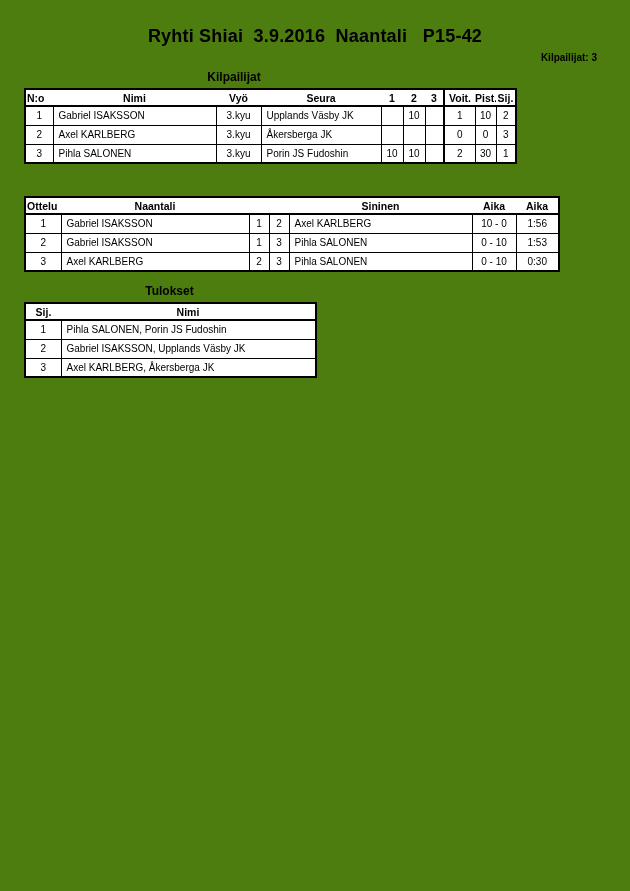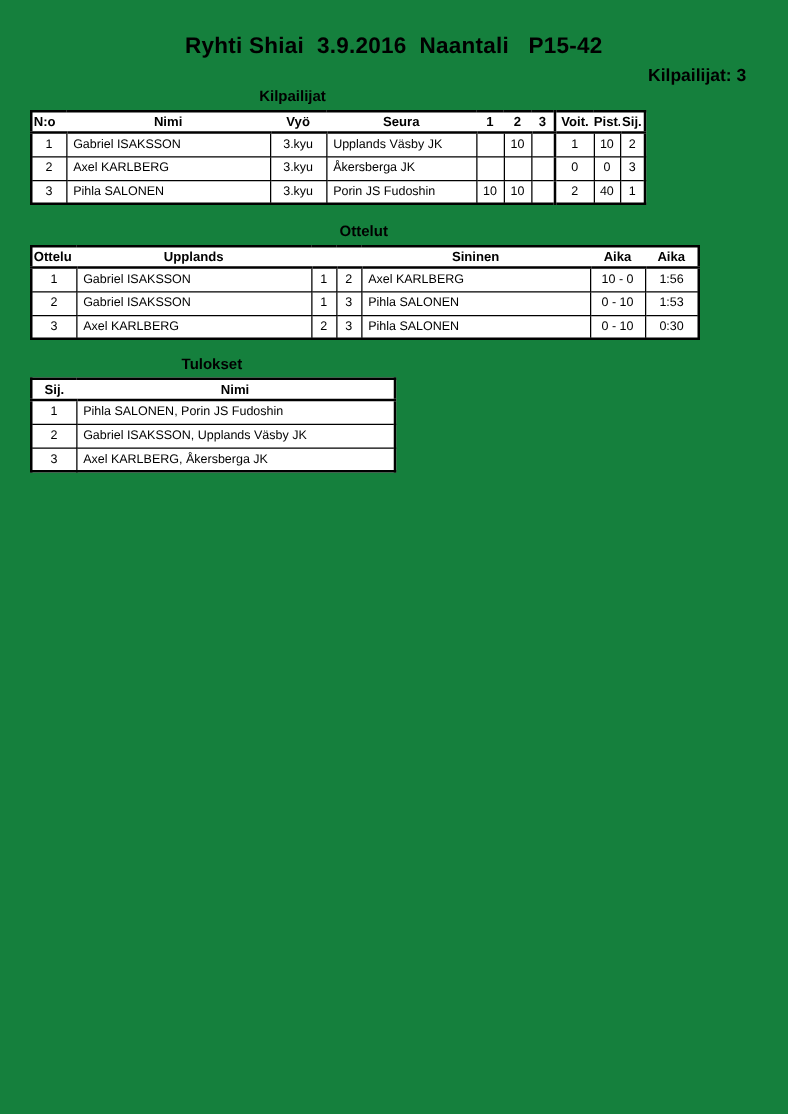--- a/index.html
+++ b/index.html
@@ -1,41 +1,41 @@
 <!DOCTYPE html>
 <html><head>
 <meta charset="utf-8">
 <style>
   * { margin: 0; padding: 0; box-sizing: border-box; }
   html, body { background: #ffffff; }
   .page {
     position: relative;
     width: 630px;
     height: 891px;
-    background: #15803d;
+    background: #4d7c0f;
     color: #000000;
     font-family: "Liberation Sans", "DejaVu Sans", sans-serif;
     overflow: hidden;
   }
   .doc-title {
     position: absolute;
     top: 26px;
     left: 0;
     width: 100%;
     text-align: center;
     font-size: 18px;
     font-weight: bold;
     white-space: pre;
     letter-spacing: 0.2px;
   }
   .competitor-count {
     position: absolute;
     top: 52px;
     right: 33px;
-    font-size: 14px;
+    font-size: 10px;
     font-weight: bold;
   }
   .sec-title {
     position: absolute;
     font-size: 12px;
     font-weight: bold;
     text-align: center;
   }
   #sec1-title { top: 70px;  left: 24px; width: 420px; }
   #sec2-title { top: 178px; left: 24px; width: 534px; }
@@ -139,41 +139,40 @@
       </tr>
       <tr>
         <td>3</td>
         <td class="name-cell">Pihla SALONEN</td>
         <td>3.kyu</td>
         <td class="name-cell">Porin JS Fudoshin</td>
         <td>10</td>
         <td>10</td>
         <td></td>
         <td class="thick-left">2</td>
-        <td>40</td>
+        <td>30</td>
         <td>1</td>
       </tr>
     </tbody>
   </table>
 
-  <div class="sec-title" id="sec2-title">Ottelut</div>
   <table id="matches-table">
     <colgroup>
       <col style="width:36px">
         <col style="width:188px">
         <col style="width:20px">
         <col style="width:20px">
       <col style="width:183px">
         <col style="width:44px">
         <col style="width:43px">
     </colgroup>
     <thead>
       <tr>
         <th class="left-edge">Ottelu</th>
-        <th>Upplands</th>
+        <th>Naantali</th>
         <th></th>
         <th></th>
         <th>Sininen</th>
         <th>Aika</th>
         <th>Aika</th>
       </tr>
     </thead>
     <tbody>
       <tr>
         <td>1</td>

